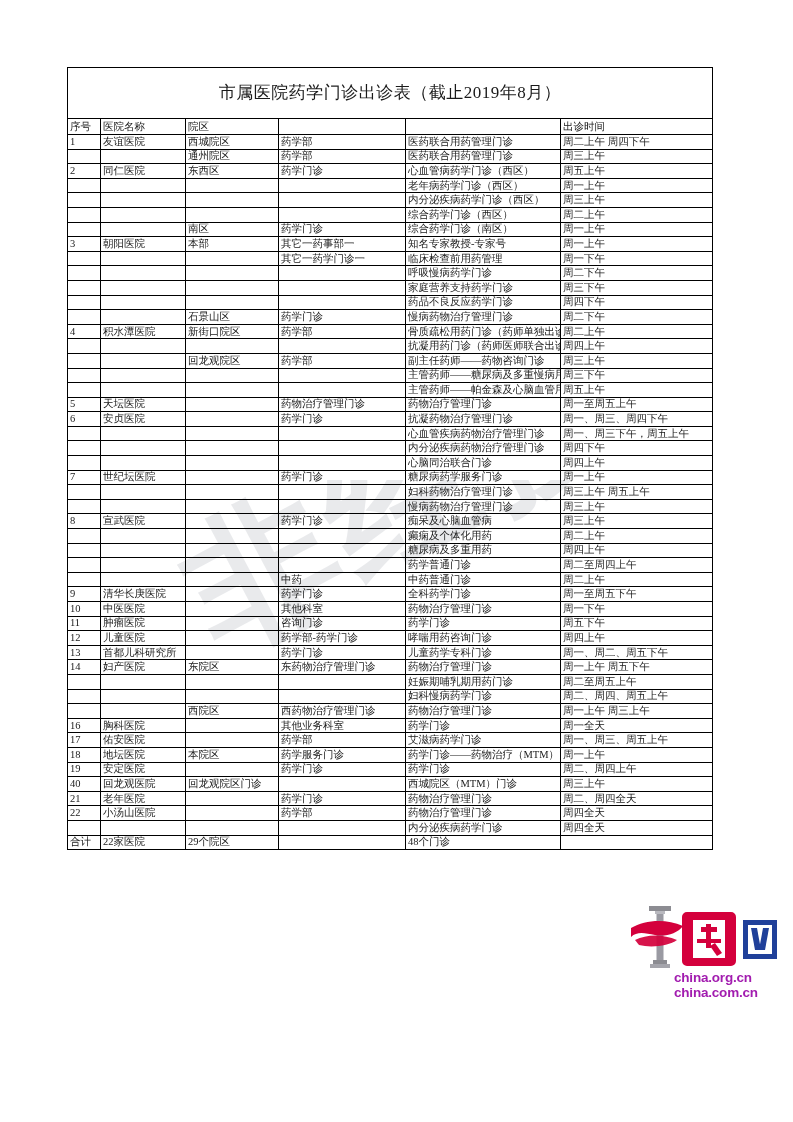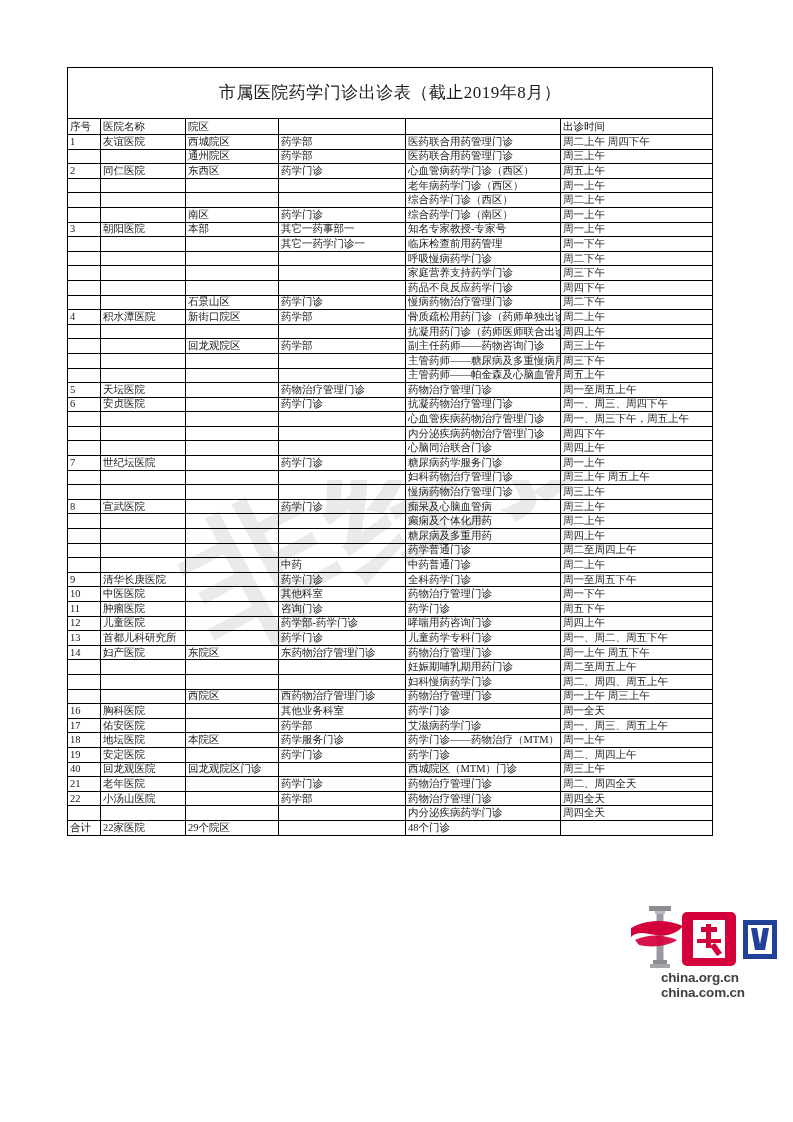--- a/index.html
+++ b/index.html
@@ -107,27 +107,27 @@
   #brand-logo {
     position: absolute;
     right: 12px;
     bottom: 14px;
     width: 150px;
     height: 96px;
     z-index: 3;
   }
   #brand-logo .logo-urls {
     position: absolute;
-    left: 30px;
+    left: 43px;
     bottom: 0;
     font-family: "Liberation Sans", "DejaVu Sans", sans-serif;
     font-size: 13.5px;
     font-weight: 700;
     line-height: 15px;
-    color: #404040;
+    color: #a21caf;
     letter-spacing: -.2px;
   }
 </style>
 </head>
 <body>
 
 <div id="watermark">
   <div class="wm-text">非经授</div>
 </div>
 
@@ -185,20 +185,28 @@
           <td></td>
           <td></td>
           <td>老年病药学门诊（西区）</td>
           <td>周一上午</td>
         </tr>
         <tr>
           <td></td>
           <td></td>
           <td></td>
           <td></td>
+          <td>内分泌疾病药学门诊（西区）</td>
+          <td>周三上午</td>
+        </tr>
+        <tr>
+          <td></td>
+          <td></td>
+          <td></td>
+          <td></td>
           <td>综合药学门诊（西区）</td>
           <td>周二上午</td>
         </tr>
         <tr>
           <td></td>
           <td></td>
           <td>南区</td>
           <td>药学门诊</td>
           <td>综合药学门诊（南区）</td>
           <td>周一上午</td>

